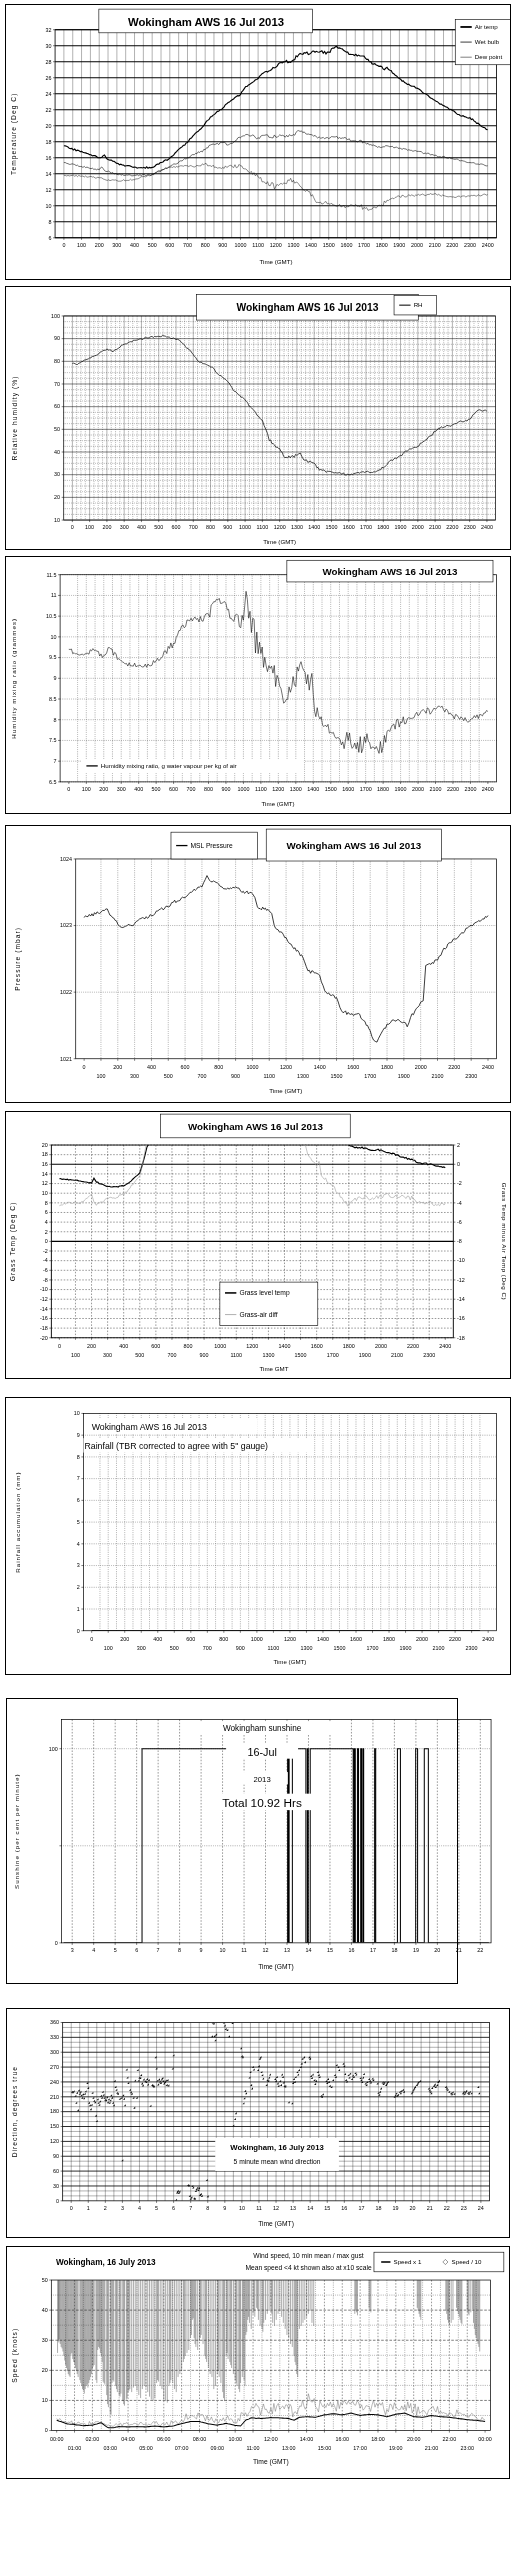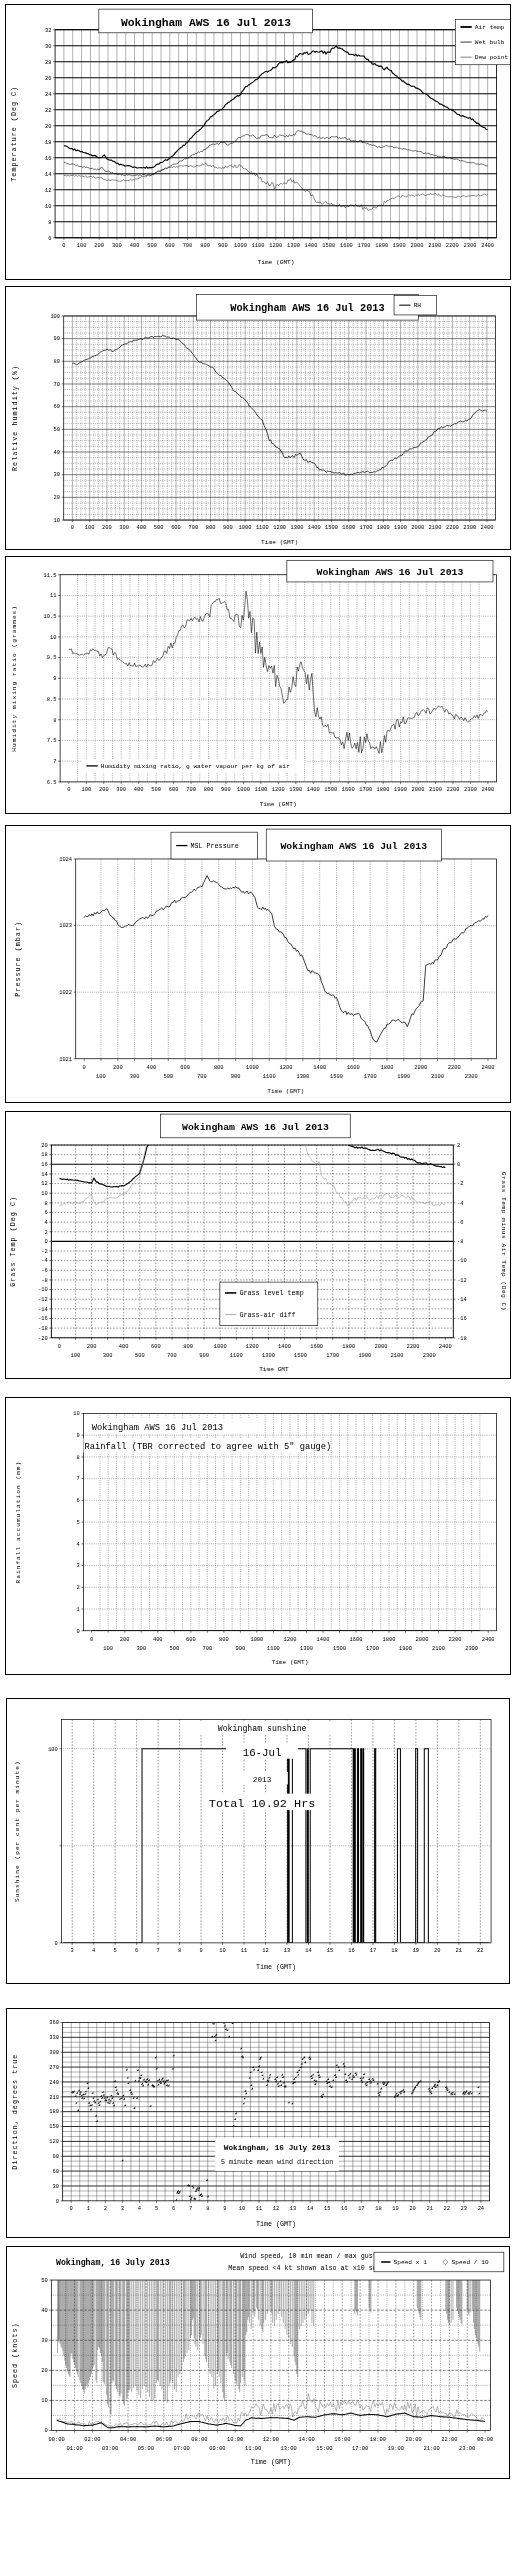--- a/index.html
+++ b/index.html
@@ -1,17 +1,17 @@
 <!DOCTYPE html>
 <html style="font-size:8.2px"><head>
 <meta charset="utf-8">
 <style>
   html,body{margin:0;padding:0;background:#fff;}
   #canvas{position:relative;width:515px;height:2576px;background:#fff;
-          font-family:Liberation Mono, monospace;}
+          font-family:Liberation Sans, sans-serif;}
   .panel{position:absolute;background:#fff;border:1px solid #000;box-sizing:border-box;}
   svg{display:block;}
   svg text{fill:#000;}
 </style>
 </head>
 <body>
 
 <div id="canvas">
   <section class="panel" style="left: 5.2px; top: 4.1px; width: 506px; height: 276px;">
       <svg width="504" height="274" viewBox="0 0 978 532">
@@ -979,21 +979,21 @@
           <path d="M166.0,452.0L168.5,452.0L171.0,452.0L173.6,452.0L176.1,452.0L178.6,452.0L181.1,452.0L183.6,452.0L186.1,452.0L188.6,452.0L191.1,452.0L193.6,452.0L196.1,452.0L198.6,452.0L201.1,452.0L203.6,452.0L206.1,452.0L208.6,452.0L211.1,452.0L213.6,452.0L216.1,452.0L218.6,452.0L221.1,452.0L223.6,452.0L226.2,452.0L228.7,452.0L231.2,452.0L233.7,452.0L236.2,452.0L238.7,452.0L241.2,452.0L243.7,452.0L246.2,452.0L248.7,452.0L251.2,452.0L253.7,452.0L256.2,452.0L258.7,452.0L261.2,452.0L263.7,452.0L266.2,452.0L268.7,452.0L271.2,452.0L273.7,452.0L276.2,452.0L278.7,452.0L281.3,452.0L283.8,452.0L286.3,452.0L288.8,452.0L291.3,452.0L293.8,452.0L296.3,452.0L298.8,452.0L301.3,452.0L303.8,452.0L306.3,452.0L308.8,452.0L311.3,452.0L313.8,452.0L316.3,452.0L318.8,452.0L321.3,452.0L323.8,452.0L326.3,452.0L328.8,452.0L331.3,452.0L333.8,452.0L336.4,452.0L338.9,452.0L341.4,452.0L343.9,452.0L346.4,452.0L348.9,452.0L351.4,452.0L353.9,452.0L356.4,452.0L358.9,452.0L361.4,452.0L363.9,452.0L366.4,452.0L368.9,452.0L371.4,452.0L373.9,452.0L376.4,452.0L378.9,452.0L381.4,452.0L383.9,452.0L386.4,452.0L388.9,452.0L391.5,452.0L394.0,452.0L396.5,452.0L399.0,452.0L401.5,452.0L404.0,452.0L406.5,452.0L409.0,452.0L411.5,452.0L414.0,452.0L416.5,452.0L419.0,452.0L421.5,452.0L424.0,452.0L426.5,452.0L429.0,452.0L431.5,452.0L434.0,452.0L436.5,452.0L439.0,452.0L441.5,452.0L444.0,452.0L446.6,452.0L449.1,452.0L451.6,452.0L454.1,452.0L456.6,452.0L459.1,452.0L461.6,452.0L464.1,452.0L466.6,452.0L469.1,452.0L471.6,452.0L474.1,452.0L476.6,452.0L479.1,452.0L481.6,452.0L484.1,452.0L486.6,452.0L489.1,452.0L491.6,452.0L494.1,452.0L496.6,452.0L499.1,452.0L501.7,452.0L504.2,452.0L506.7,452.0L509.2,452.0L511.7,452.0L514.2,452.0L516.7,452.0L519.2,452.0L521.7,452.0L524.2,452.0L526.7,452.0L529.2,452.0L531.7,452.0L534.2,452.0L536.7,452.0L539.2,452.0L541.7,452.0L544.2,452.0L546.7,452.0L549.2,452.0L551.7,452.0L554.3,452.0L556.8,452.0L559.3,452.0L561.8,452.0L564.3,452.0L566.8,452.0L569.3,452.0L571.8,452.0L574.3,452.0L576.8,452.0L579.3,452.0L581.8,452.0L584.3,452.0L586.8,452.0L589.3,452.0L591.8,452.0L594.3,452.0L596.8,452.0L599.3,452.0L601.8,452.0L604.3,452.0L606.8,452.0L609.4,452.0L611.9,452.0L614.4,452.0L616.9,452.0L619.4,452.0L621.9,452.0L624.4,452.0L626.9,452.0L629.4,452.0L631.9,452.0L634.4,452.0L636.9,452.0L639.4,452.0L641.9,452.0L644.4,452.0L646.9,452.0L649.4,452.0L651.9,452.0L654.4,452.0L656.9,452.0L659.4,452.0L661.9,452.0L664.5,452.0L667.0,452.0L669.5,452.0L672.0,452.0L674.5,452.0L677.0,452.0L679.5,452.0L682.0,452.0L684.5,452.0L687.0,452.0L689.5,452.0L692.0,452.0L694.5,452.0L697.0,452.0L699.5,452.0L702.0,452.0L704.5,452.0L707.0,452.0L709.5,452.0L712.0,452.0L714.5,452.0L717.0,452.0L719.6,452.0L722.1,452.0L724.6,452.0L727.1,452.0L729.6,452.0L732.1,452.0L734.6,452.0L737.1,452.0L739.6,452.0L742.1,452.0L744.6,452.0L747.1,452.0L749.6,452.0L752.1,452.0L754.6,452.0L757.1,452.0L759.6,452.0L762.1,452.0L764.6,452.0L767.1,452.0L769.6,452.0L772.1,452.0L774.7,452.0L777.2,452.0L779.7,452.0L782.2,452.0L784.7,452.0L787.2,452.0L789.7,452.0L792.2,452.0L794.7,452.0L797.2,452.0L799.7,452.0L802.2,452.0L804.7,452.0L807.2,452.0L809.7,452.0L812.2,452.0L814.7,452.0L817.2,452.0L819.7,452.0L822.2,452.0L824.7,452.0L827.3,452.0L829.8,452.0L832.3,452.0L834.8,452.0L837.3,452.0L839.8,452.0L842.3,452.0L844.8,452.0L847.3,452.0L849.8,452.0L852.3,452.0L854.8,452.0L857.3,452.0L859.8,452.0L862.3,452.0L864.8,452.0L867.3,452.0L869.8,452.0L872.3,452.0L874.8,452.0L877.3,452.0L879.8,452.0L882.4,452.0L884.9,452.0L887.4,452.0L889.9,452.0L892.4,452.0L894.9,452.0L897.4,452.0L899.9,452.0L902.4,452.0L904.9,452.0L907.4,452.0L909.9,452.0L912.4,452.0L914.9,452.0L917.4,452.0L919.9,452.0" fill="none" stroke="#000" stroke-width="2.5"></path>
         </g>
         <rect x="152" y="40" width="336" height="30" fill="#fff"></rect>
         <text x="166" y="62" text-anchor="start" font-size="17">Wokingham AWS 16 Jul 2013</text>
         <rect x="150" y="78" width="436" height="28" fill="#fff"></rect>
         <text x="152" y="100" text-anchor="start" font-size="17">Rainfall (TBR corrected to agree with 5" gauge)</text>
         <text x="26" y="241" text-anchor="middle" font-size="12" letter-spacing="2" transform="rotate(-90 26 241)">Rainfall accumulation (mm)</text>
         <text x="551" y="516" text-anchor="middle" font-size="12">Time (GMT)</text>
       </svg>
     </section>
-  <section class="panel" style="left: 6.2px; top: 1698px; width: 504px; height: 286px;">
+  <section class="panel" style="left: 6.2px; top: 1698px; width: 452px; height: 286px;">
       <svg width="502" height="284" viewBox="0 0 974 552">
         <defs>
           <clipPath id="c6clip">
             <rect x="105" y="40" width="835" height="434"></rect>
           </clipPath>
         </defs>
         <line x1="105" y1="285.3" x2="940" y2="285.3" style="stroke:#000;stroke-width:1;stroke-dasharray:1 2.6"></line>
         <line x1="105" y1="96.6" x2="940" y2="96.6" style="stroke:#000;stroke-width:1;stroke-dasharray:1 2.6"></line>
         <line x1="125.9" y1="40" x2="125.9" y2="474" style="stroke:#000;stroke-width:0.8;stroke-dasharray:3 3"></line>
         <line x1="167.6" y1="40" x2="167.6" y2="474" style="stroke:#000;stroke-width:0.8;stroke-dasharray:3 3"></line>

